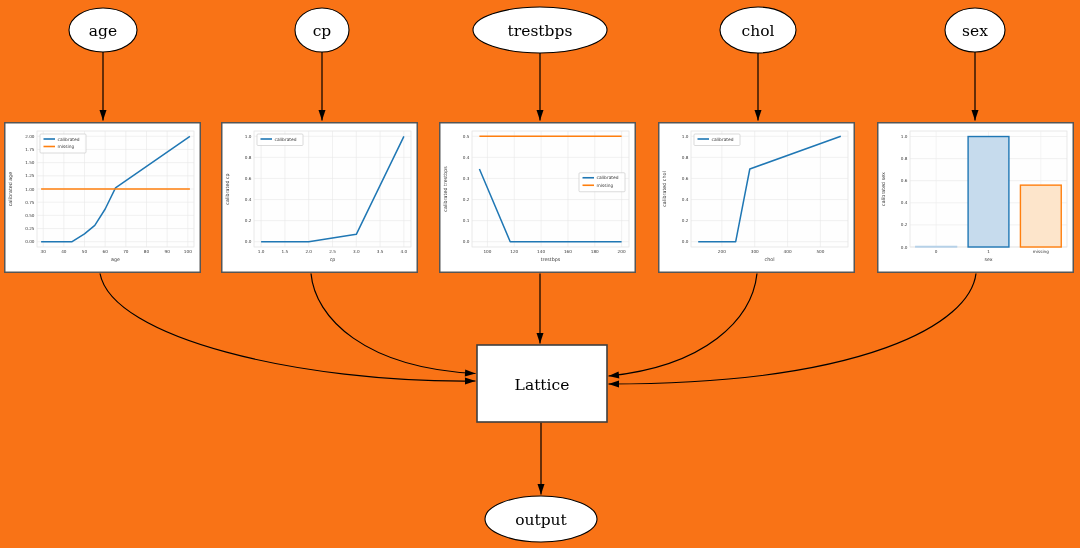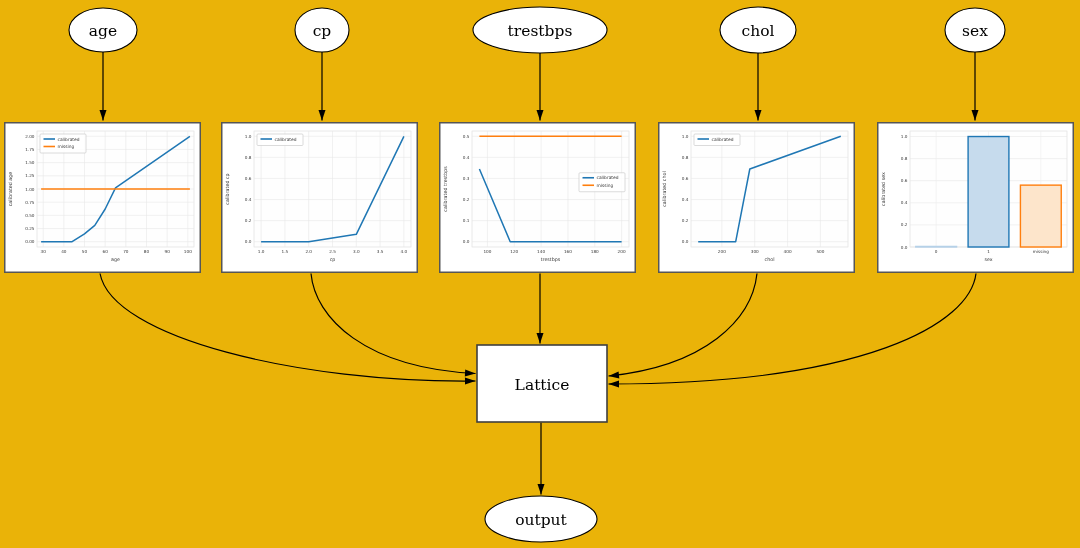--- a/index.html
+++ b/index.html
@@ -1,16 +1,16 @@
 <!DOCTYPE html>
 <html><head>
 <meta charset="utf-8">
 <style>
   html,body{margin:0;padding:0;background:#ffffff;}
-  #canvas{width:1080px;height:548px;position:relative;background:#eab308;}
+  #canvas{width:1080px;height:548px;position:relative;background:#f97316;}
   svg{display:block;}
   svg text{user-select:none;}
   .node ellipse{fill:#ffffff;stroke:#000000;stroke-width:1.1;}
   .node text{font-family:"DejaVu Serif","Liberation Serif",serif;font-size:15.5px;fill:#000;
              text-anchor:middle;dominant-baseline:central;}
   .edge{fill:none;stroke:#000000;stroke-width:1.2;}
   .lattice-rect{fill:#ffffff;stroke:#3f3f3f;stroke-width:1.6;}
   .chart text{font-family:"DejaVu Sans","Liberation Sans",sans-serif;}
 </style>
 </head>

